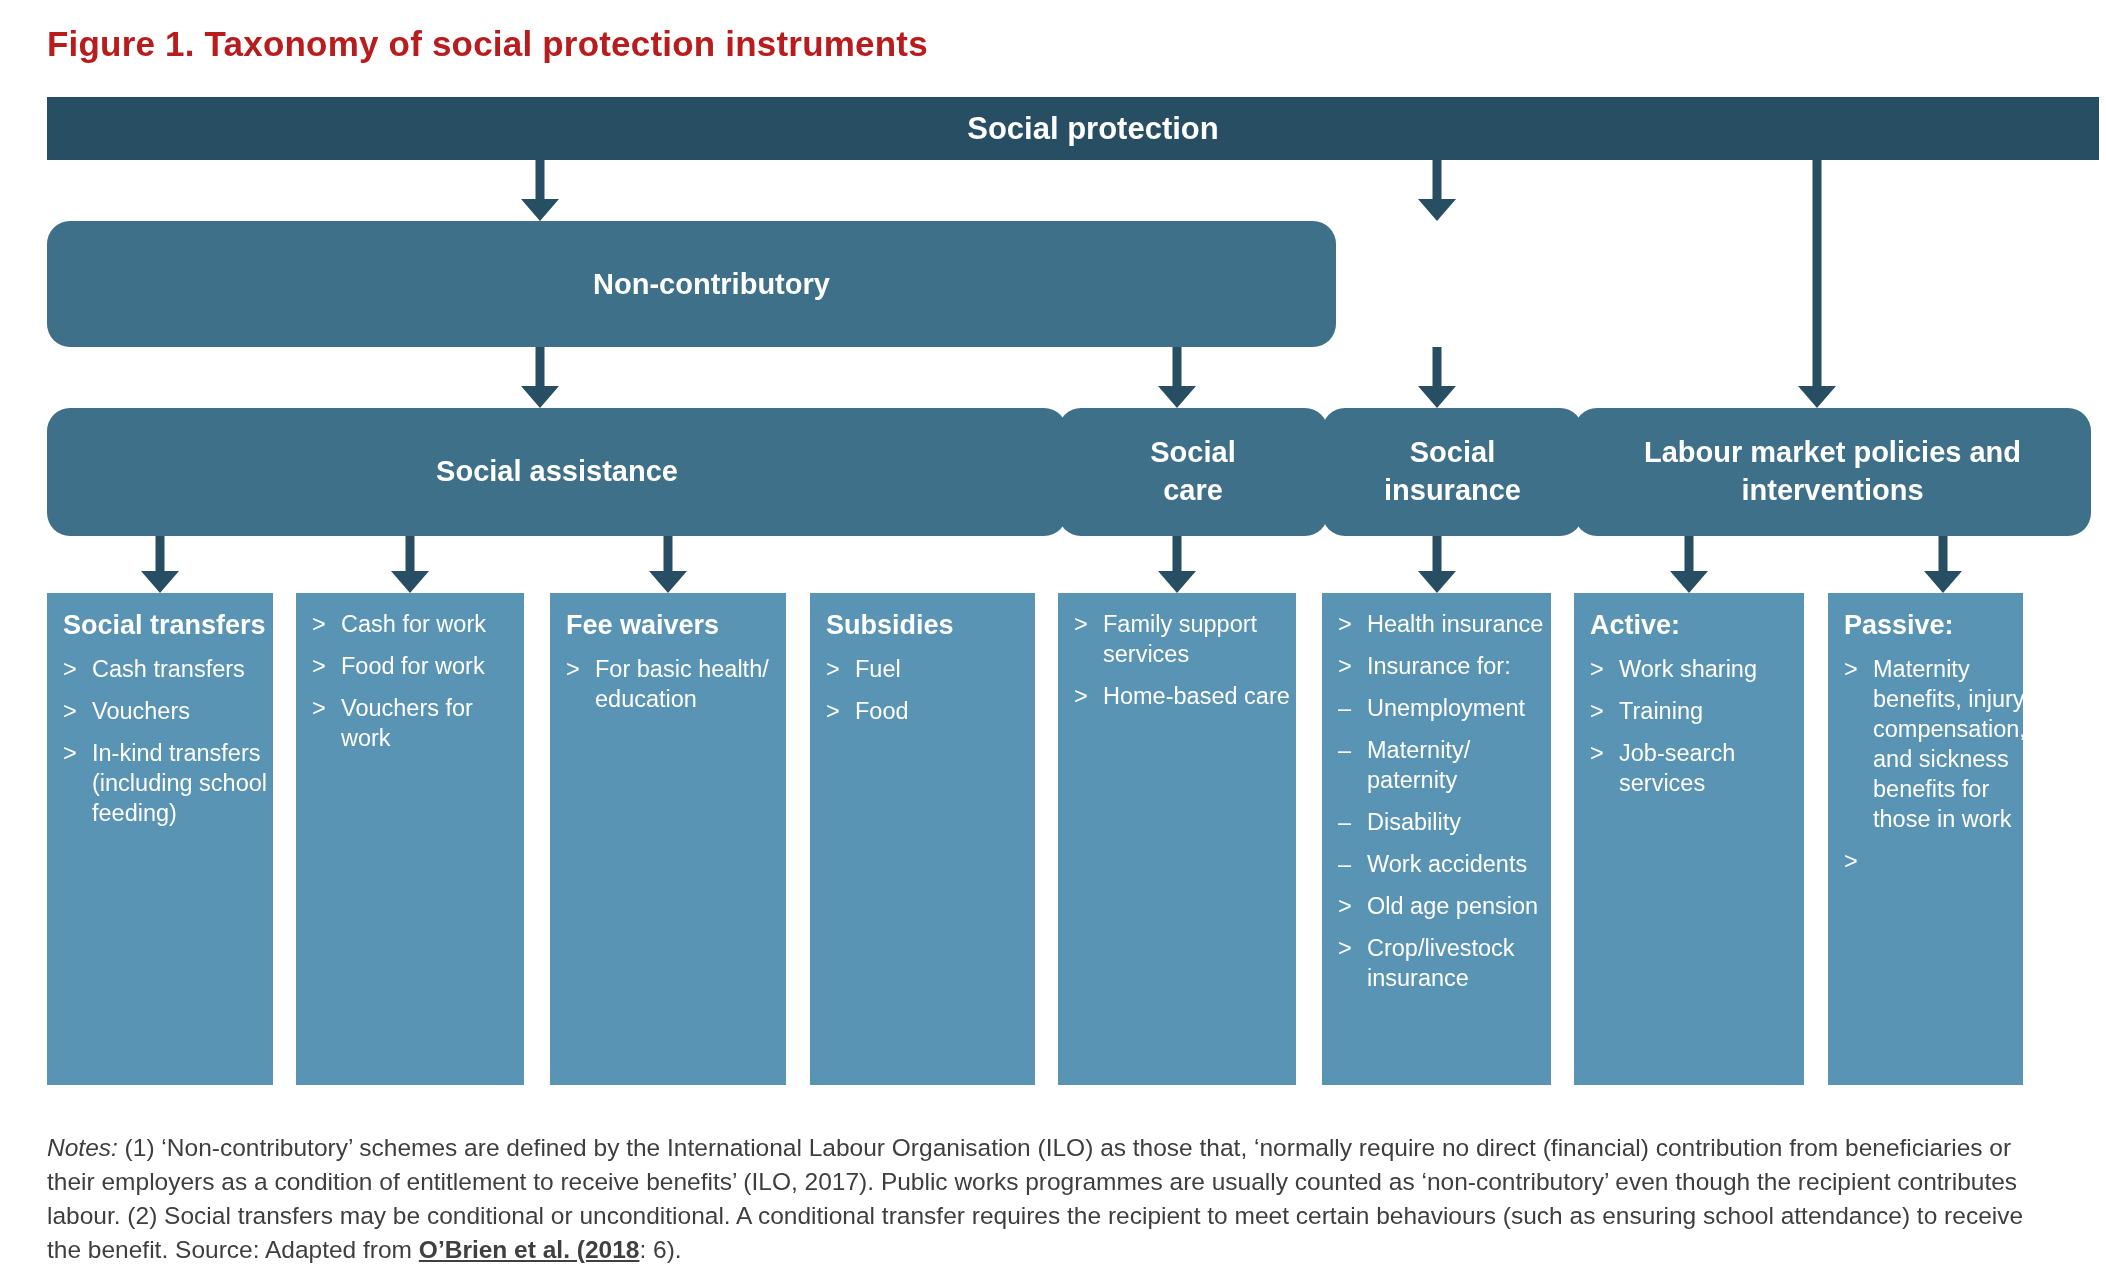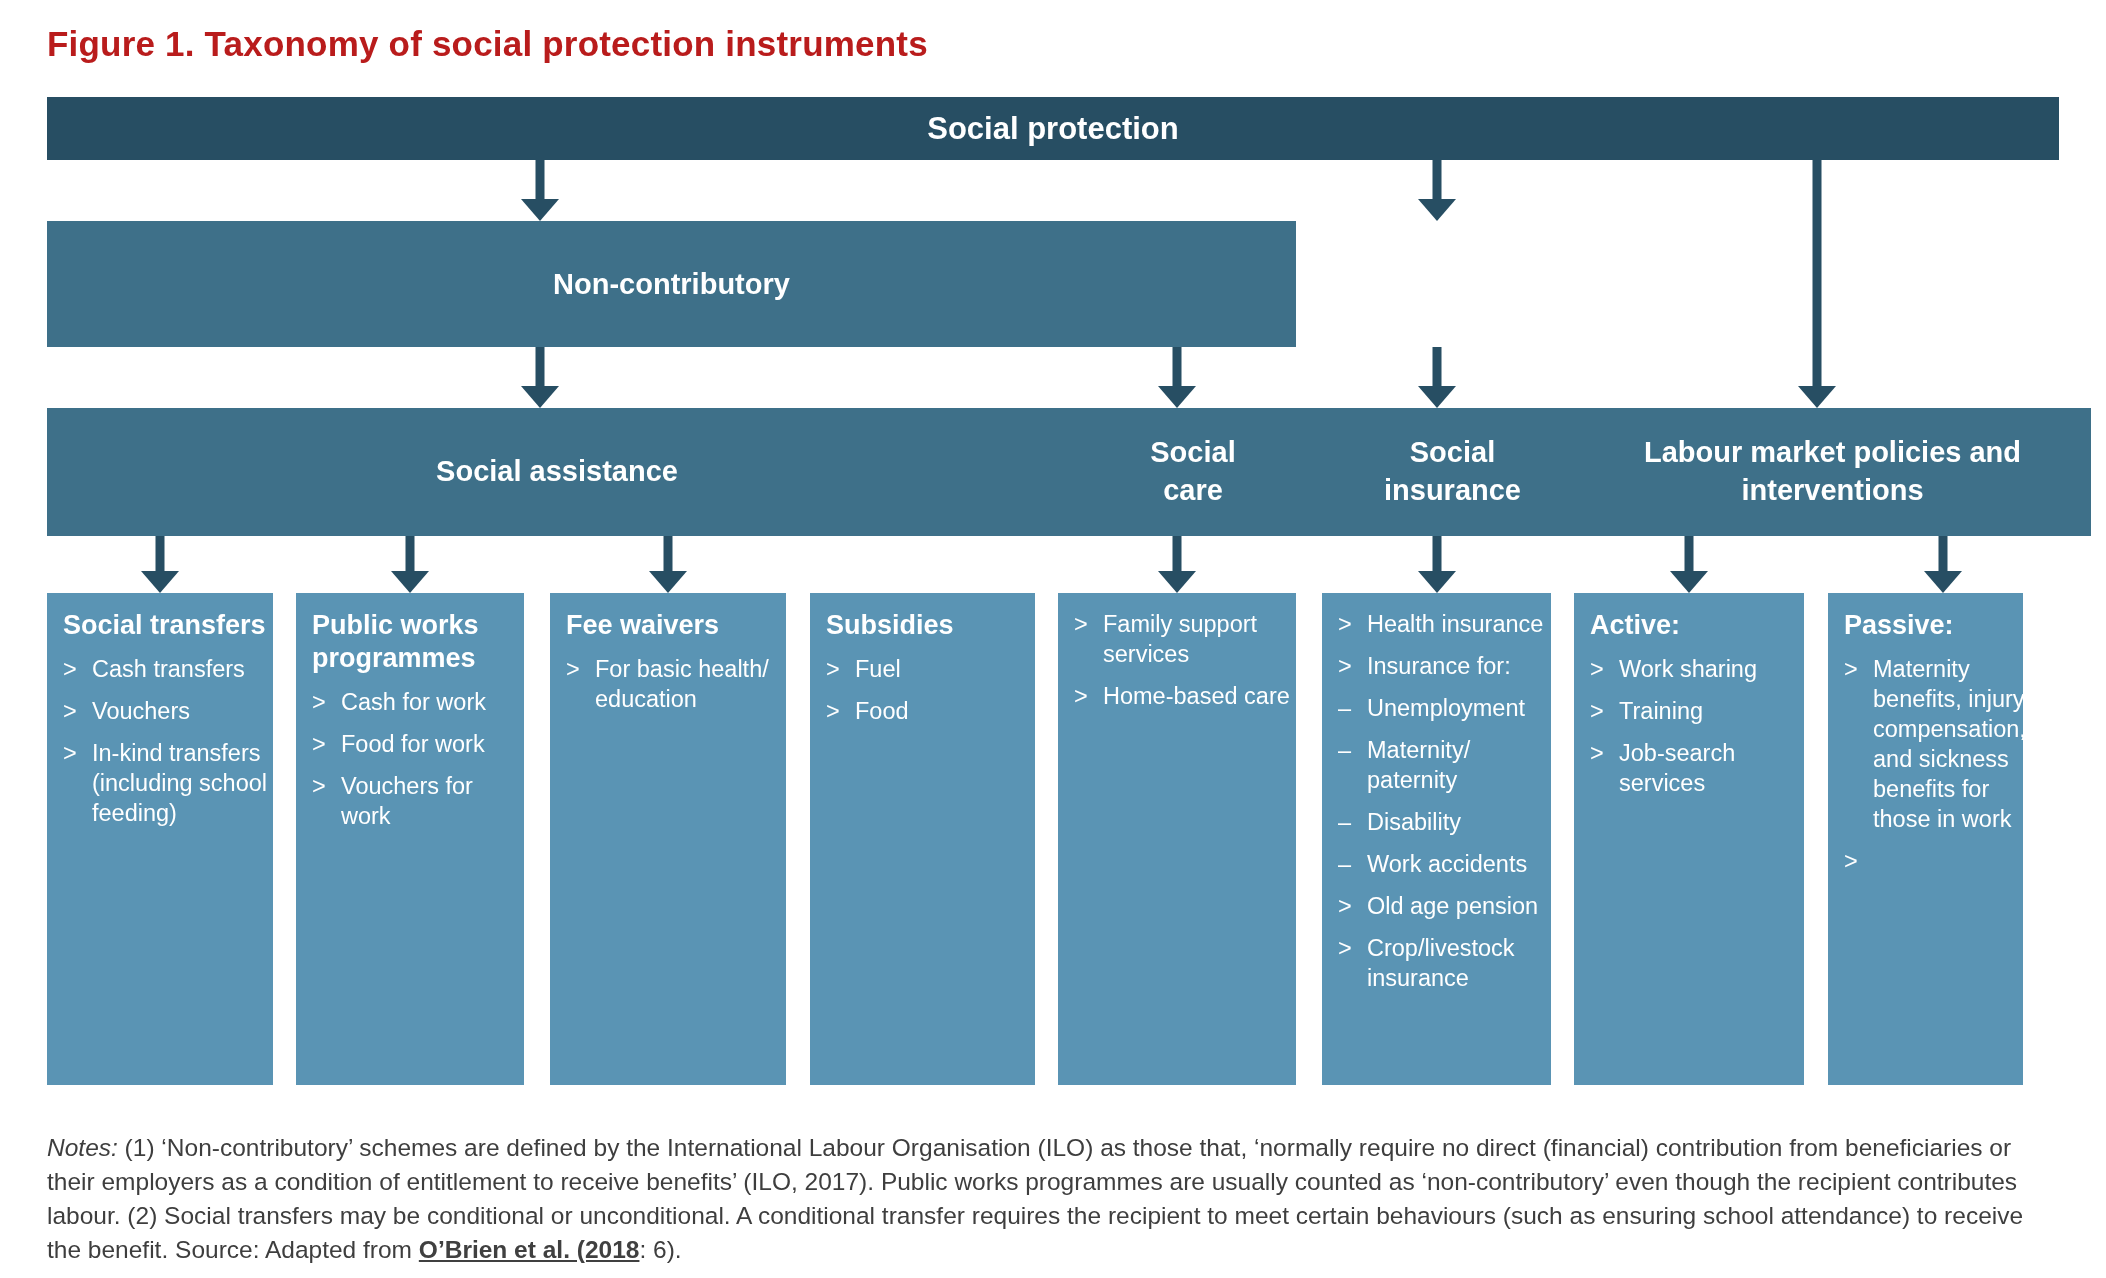--- a/index.html
+++ b/index.html
@@ -11,24 +11,24 @@
     overflow:hidden;
   }
   .figure-title {
     position:absolute; left:47px; top:24px;
     font-size:35px; font-weight:bold; color:#b91c1c;
     letter-spacing:0.2px;
   }
   .box {
     position:absolute;
     display:flex; align-items:center; justify-content:center;
-    text-align:center; color:#ffffff; font-weight:bold;
+    text-align:center; color:#ffffff; font-weight:bold;padding-left:40px;
   }
   .dark  { background:#274E63; }
-  .mid   { background:#3E7089; }
+  .mid   { background:#3E7089;border-radius:23px; }
   .lvl1 { font-size:31px; }
   .lvl2 { font-size:29px; }
   .lvl3 { font-size:29px; line-height:1.3; padding:0 16px; }
   .lvl3 .narrow { display:inline-block; max-width:112px; }
   .col {
     position:absolute; top:593px; height:492px;
     background:#5A94B4; color:#ffffff;
     box-sizing:border-box; padding:16px 0 0 16px;
   }
   .col-heading {
@@ -98,21 +98,20 @@
       <span class="marker">&gt;</span>
       <span class="itext">Vouchers</span>
     </div>
     <div class="item">
       <span class="marker">&gt;</span>
       <span class="itext">In-kind transfers (including school feeding)</span>
     </div>
   </div>
 
   <div class="col" style="left:296px;width:228px">
-    <div class="col-heading">Public works programmes</div>
     <div class="item">
       <span class="marker">&gt;</span>
       <span class="itext">Cash for work</span>
     </div>
     <div class="item">
       <span class="marker">&gt;</span>
       <span class="itext">Food for work</span>
     </div>
     <div class="item">
       <span class="marker">&gt;</span>

